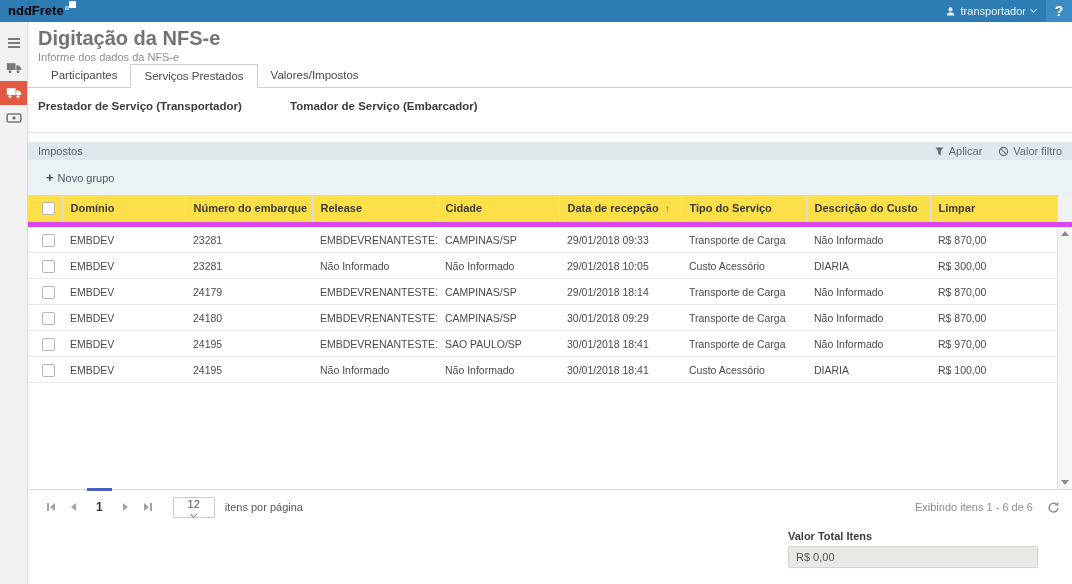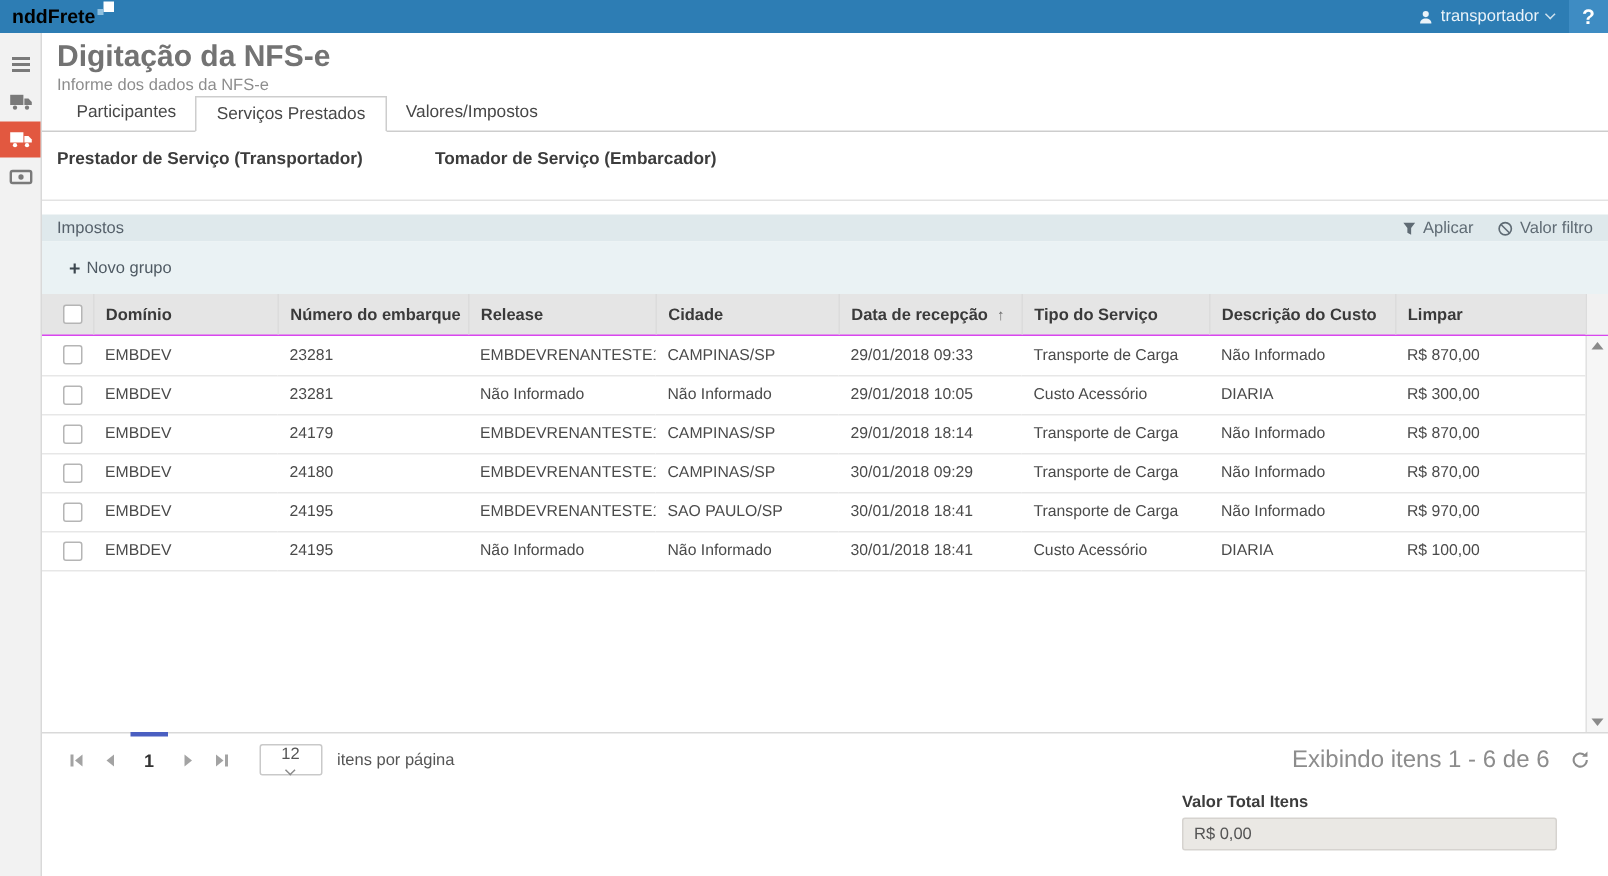--- a/index.html
+++ b/index.html
@@ -44,21 +44,21 @@
 
   
   .filters-header { height:18px; background:#dfe9ec; display:flex; align-items:center; padding:0 10px; font-size:11px; color:#55606a; }
   .filters-actions { margin-left:auto; display:flex; align-items:flex-start; gap:16px; }
   .filter-btn { display:flex; align-items:center; gap:4px; font-size:11px; color:#5f6b74; cursor:default; }
   .filters-body { height:35px; background:#eaf2f4; display:flex; align-items:center; padding-left:18px; }
   .new-group { font-size:11px; color:#4f5a63; display:flex; align-items:center; gap:4px; cursor:default; }
   .plus { font-weight:bold; font-size:13px; color:#3c464e; }
 
   
-  .grid-header { display:flex; background:#e5e5e5; border-bottom:1px solid #d946ef; }
+  .grid-header { display:flex; background:#fde047; border-bottom:5px solid #d946ef; }
   .grid-header table, .grid-body table { border-collapse:collapse; table-layout:fixed; width:100%; }
   .grid-header th { height:27px; font-size:11px; font-weight:bold; color:#3a3a3a; text-align:left; padding:0 8px;
     border-left:1px solid #dcdcdc; white-space:nowrap; overflow:hidden; }
   .grid-header th:first-child { border-left:none; }
   .hdr-spacer { width:15px; flex:none; border-left:1px solid #dcdcdc; background:#f1f1f1; }
   .sort-arrow { font-size:10px; color:#6f6f6f; margin-left:3px; }
   .grid-body { position:relative; height:264px; padding-right:15px; background:#fff; }
   .grid-body td { height:26px; font-size:10.5px; color:#4a4a4a; padding:0 8px; border-bottom:1px solid #e7e7e7;
     white-space:nowrap; overflow:hidden; }
   .col-check { text-align:left; }
@@ -74,21 +74,21 @@
   .pg-btn { width:22px; height:22px; display:flex; align-items:center; justify-content:center; gap:1px; }
   .t-left { width:0; height:0; border-top:4px solid transparent; border-bottom:4px solid transparent; border-right:5px solid #a3a3a3; }
   .t-right { width:0; height:0; border-top:4px solid transparent; border-bottom:4px solid transparent; border-left:5px solid #a3a3a3; }
   .bar { width:2px; height:8px; background:#a3a3a3; }
   .page-current { position:relative; font-size:12px; font-weight:bold; color:#333; padding:0 9px; margin:0 3px; }
   .page-current::before { content:''; position:absolute; top:-12px; left:0; right:0; height:3px; background:var(--accent,#4a5fc1); }
   .page-size { width:42px; height:21px; border:1px solid #c9c9c9; border-radius:2px; background:#fff; margin-left:14px;
     display:flex; align-items:center; justify-content:space-between; padding:0 6px; font-size:11px; color:#555;flex-direction:column; }
   .page-size .chev { border-color:#8a8a8a; }
   .per-page { font-size:11px; color:#555; margin-left:10px; }
-  .pager-status { margin-left:auto; font-size:16px; color:#8c8c8c; }
+  .pager-status { margin-left:auto; font-size:11px; color:#8c8c8c; }
   .refresh { margin-left:14px; display:flex; align-items:center; }
 
   
   .footer { height:60px; position:relative; background:#fff; }
   .total-block { position:absolute; left:760px; top:5px; width:250px; }
   .total-label { font-size:11px; font-weight:bold; color:#3c3c3c; margin-bottom:4px; }
   .total-input { width:100%; height:22px; background:#eae8e4; border:1px solid #d6d3cf; border-radius:2px;
     font-size:11px; color:#555; padding:0 7px; font-family:inherit; }
 
   svg { display:block; }

